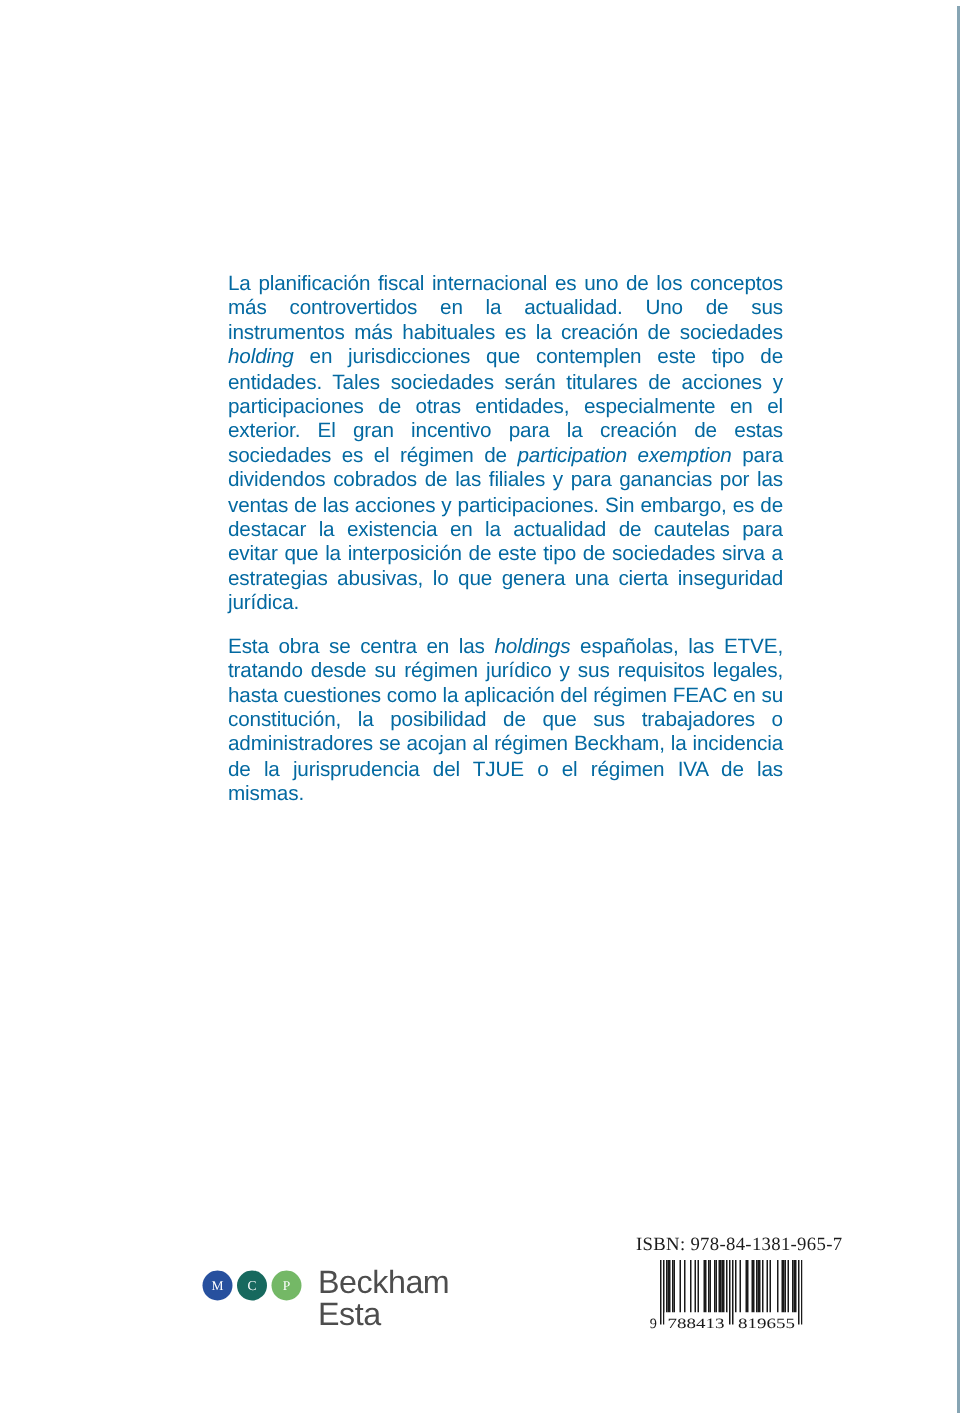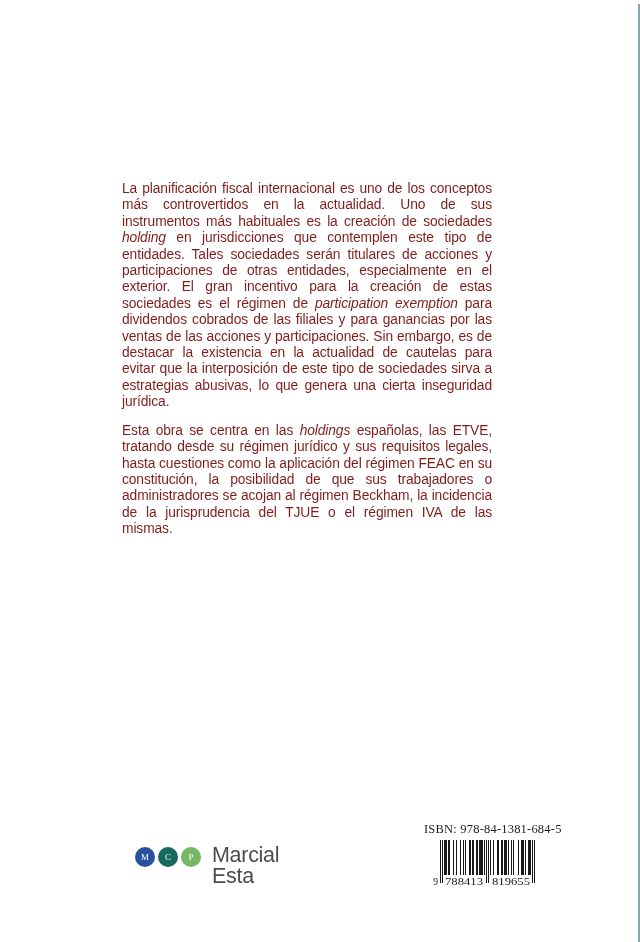--- a/index.html
+++ b/index.html
@@ -12,23 +12,23 @@
     font-family: "Liberation Sans", sans-serif;
   }
   .right-edge {
     position: absolute;
     top: 4px; right: 0;
     width: 2px; height: 938px;
     background: #87a5b4;
   }
   .blurb {
     position: absolute;
-    left: 122px; top: 181px;
+    left: 152px; top: 181px;
     width: 370px;
-    color: #7f1d1d;
+    color: #0369a1;
   }
   .blurb p {
     margin: 0 0 12px 0;
     font-size: 13.8px;
     line-height: 16.4px;
     text-align: justify;
     letter-spacing: -0.1px;
   }
   .blurb em { font-style: italic; }
 
@@ -84,27 +84,27 @@
       <p><span>Esta obra se centra en las </span><em>holdings</em><span> españolas, las ETVE, tratando desde su régimen jurídico y sus requisitos legales, hasta cuestiones como la aplicación del régimen FEAC en su constitución, la posibilidad de que sus trabajadores o administradores se acojan al régimen Beckham, la incidencia de la jurisprudencia del TJUE o el régimen IVA de las mismas.</span></p>
     </div>
 
   <div class="publisher">
     <div class="circles">
         <div class="circle" style="background: rgb(39, 80, 158);">M</div>
         <div class="circle" style="background: rgb(23, 105, 94);">C</div>
         <div class="circle" style="background: rgb(116, 184, 102);">P</div>
       </div>
     <div class="pubname">
-      <span>Marcial</span>
+      <span>Beckham</span>
       <span>Esta</span>
     </div>
   </div>
 
   <div class="isbn-block">
-    <div class="isbn-label">ISBN: 978-84-1381-684-5</div>
+    <div class="isbn-label">ISBN: 978-84-1381-965-7</div>
     <div class="barcode">
         <svg width="104" height="47" viewBox="-9 0 104 47">
           <rect x="0" y="0" width="1" height="43" fill="#1a1a1a"></rect>
           <rect x="2" y="0" width="1" height="43" fill="#1a1a1a"></rect>
           <rect x="4" y="0" width="1" height="35" fill="#1a1a1a"></rect>
           <rect x="5" y="0" width="1" height="35" fill="#1a1a1a"></rect>
           <rect x="6" y="0" width="1" height="35" fill="#1a1a1a"></rect>
           <rect x="8" y="0" width="1" height="35" fill="#1a1a1a"></rect>
           <rect x="9" y="0" width="1" height="35" fill="#1a1a1a"></rect>
           <rect x="13" y="0" width="1" height="35" fill="#1a1a1a"></rect>

